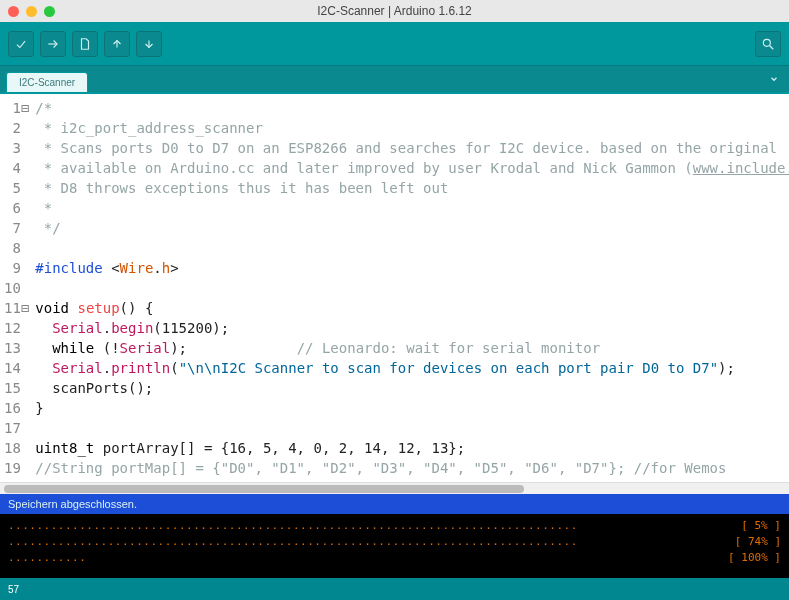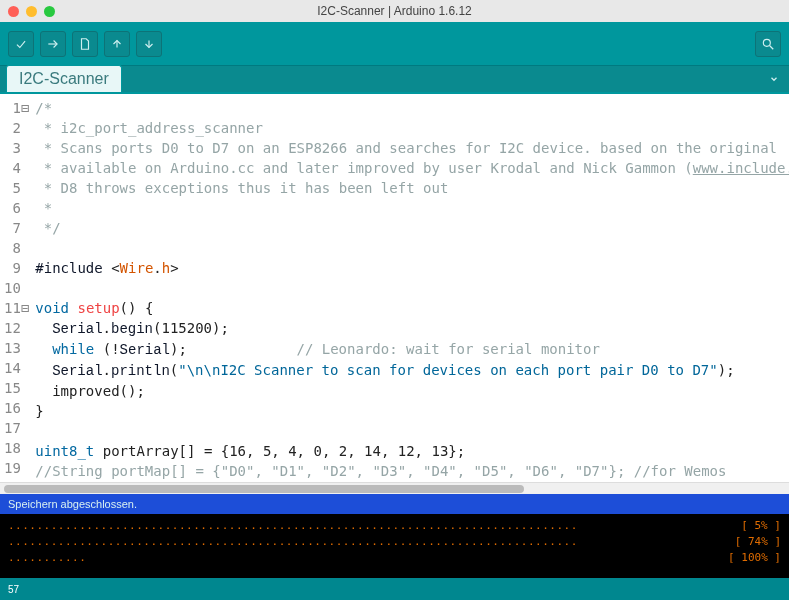--- a/index.html
+++ b/index.html
@@ -61,21 +61,21 @@
     height: 28px;
     display: flex;
     align-items: flex-end;
     padding: 0 6px;
     border-bottom: 2px solid #00979d;
   }
   .tab {
     background: #e8f7f7;
     color: #3a7a7d;
     padding: 4px 12px;
-    font-size: 16px;
+    font-size: 10px;
     border-radius: 3px 3px 0 0;
     border: 1px solid #00979d;
     border-bottom: none;
     cursor: pointer;
   }
   .tab-dropdown {
     margin-left: auto;
     width: 18px; height: 18px;
     display: flex;
     align-items: center;
@@ -103,25 +103,25 @@
     color: #888;
     padding: 0 6px 0 4px;
     user-select: none;
     white-space: pre;
   }
   .code {
     white-space: pre;
     flex: 1;
   }
   .cm-comment { color: #95a5a6; }
-  .cm-preproc { color: #0f172a; }
+  .cm-preproc { color: #1d4ed8; }
   .cm-string { color: #006699; }
-  .cm-keyword { color: #0369a1; }
+  .cm-keyword { color: #000000; }
   .cm-type { color: #ef4444; }
-  .cm-orange { color: #0f172a; font-family: Liberation Mono, monospace; }
+  .cm-orange { color: #be185d; }
   .cm-lib { color: #d35400; }
   .cm-plain { color: #222; }
   .cm-link { text-decoration: underline; }
   .hscroll {
     height: 12px;
     background: #f0f0f0;
     border-top: 1px solid #ddd;
   }
   .hscroll-thumb {
     height: 8px;
@@ -251,21 +251,21 @@
 <span class="cm-comment"> * D8 throws exceptions thus it has been left out</span>
 <span class="cm-comment"> *</span>
 <span class="cm-comment"> */</span>
 <span class="cm-plain"></span>
 <span class="cm-preproc">#include </span><span class="cm-plain">&lt;</span><span class="cm-lib">Wire</span><span class="cm-plain">.</span><span class="cm-lib">h</span><span class="cm-plain">&gt;</span>
 <span class="cm-plain"></span>
 <span class="cm-keyword">void</span><span class="cm-plain"> </span><span class="cm-type">setup</span><span class="cm-plain">() {</span>
 <span class="cm-plain">  </span><span class="cm-orange">Serial</span><span class="cm-plain">.</span><span class="cm-orange">begin</span><span class="cm-plain">(115200);</span>
 <span class="cm-plain">  </span><span class="cm-keyword">while</span><span class="cm-plain"> (!</span><span class="cm-orange">Serial</span><span class="cm-plain">);             </span><span class="cm-comment">// Leonardo: wait for serial monitor</span>
 <span class="cm-plain">  </span><span class="cm-orange">Serial</span><span class="cm-plain">.</span><span class="cm-orange">println</span><span class="cm-plain">(</span><span class="cm-string">"\n\nI2C Scanner to scan for devices on each port pair D0 to D7"</span><span class="cm-plain">);</span>
-<span class="cm-plain">  improved();</span>
+<span class="cm-plain">  scanPorts();</span>
 <span class="cm-plain">}</span>
 <span class="cm-plain"></span>
 <span class="cm-keyword">uint8_t</span><span class="cm-plain"> portArray[] = {16, 5, 4, 0, 2, 14, 12, 13};</span>
 <span class="cm-comment">//String portMap[] = {"D0", "D1", "D2", "D3", "D4", "D5", "D6", "D7"}; //for Wemos</span>
 <span class="cm-keyword">String</span><span class="cm-plain"> portMap[] = {</span><span class="cm-string">"GPIO16"</span><span class="cm-plain">, </span><span class="cm-string">"GPIO5"</span><span class="cm-plain">, </span><span class="cm-string">"GPIO4"</span><span class="cm-plain">, </span><span class="cm-string">"GPIO0"</span><span class="cm-plain">, </span><span class="cm-string">"GPIO2"</span><span class="cm-plain">, </span><span class="cm-string">"GPIO14"</span><span class="cm-plain">, </span><span class="cm-string">"GPIO12"</span><span class="cm-plain">, </span><span class="cm-string">"G</span>
 </div>
   </div>
   <div class="hscroll">
     <div class="hscroll-thumb"></div>
   </div>

